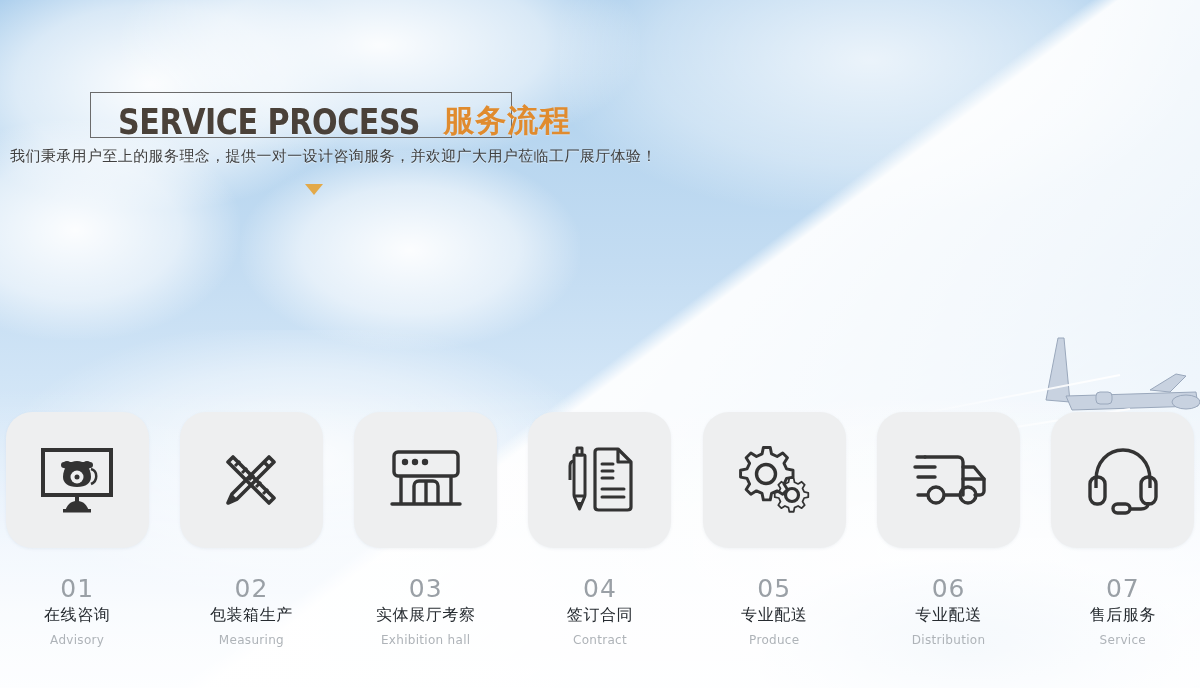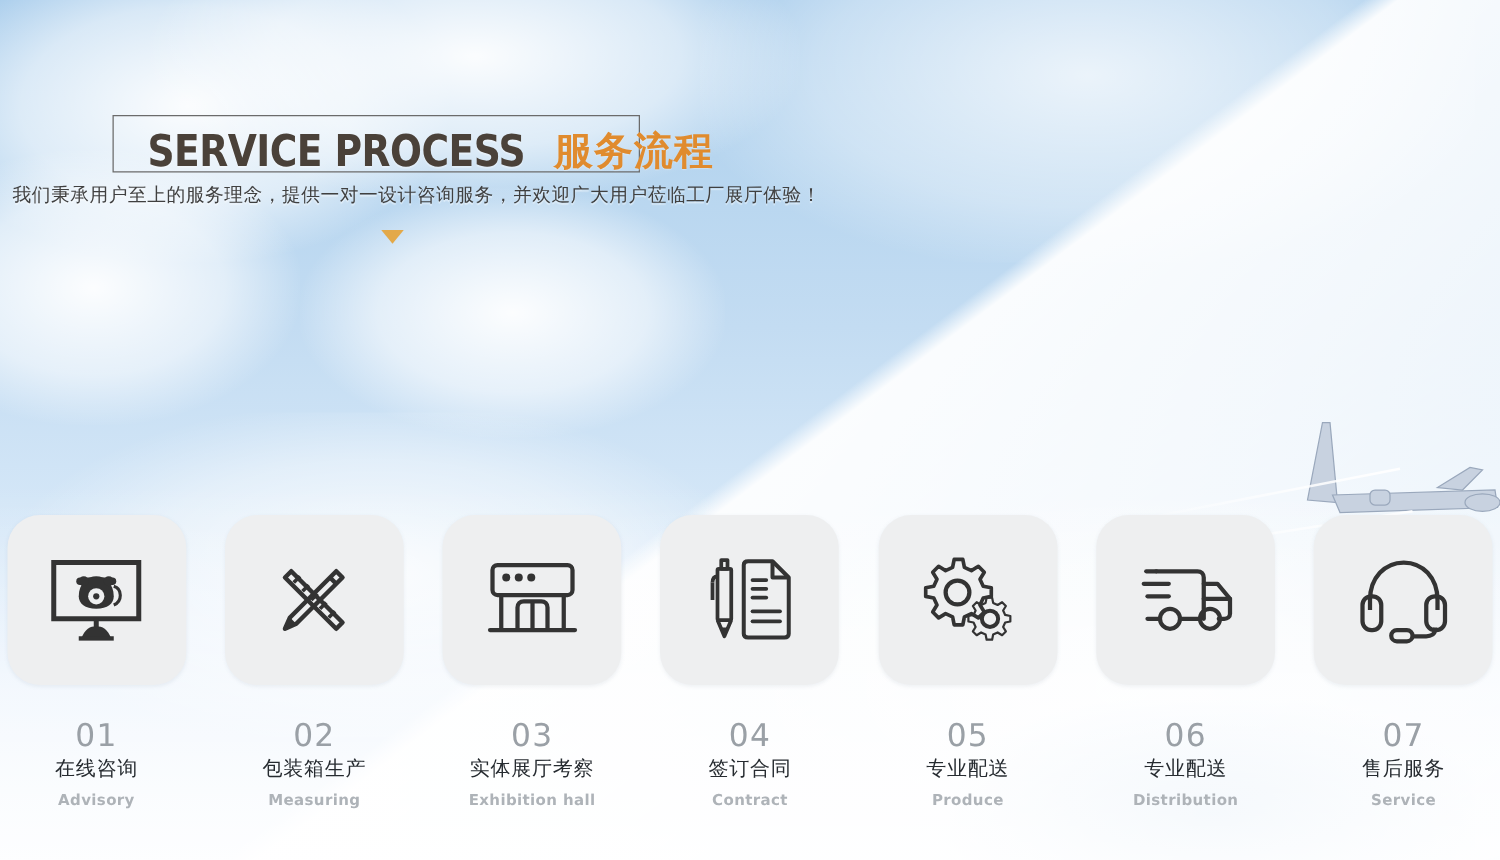--- a/index.html
+++ b/index.html
@@ -120,21 +120,20 @@
   }
   .cn {
     margin-top:2px;
     font-size:16px; color:#262b30; letter-spacing:.6px;
     font-family:"DejaVu Sans", sans-serif;
   }
   .en {
     margin-top:7px;
     font-size:12px; color:#aeb3b8; letter-spacing:.3px;
     font-family:"DejaVu Sans", sans-serif;
-    font-weight:bold;
   }
 </style>
 </head>
 <body>
 
 <div id="sky-bg">
   <div class="sky-base"></div>
   <div class="cloud c1"></div>
   <div class="cloud c2"></div>
   <div class="cloud c3"></div>

